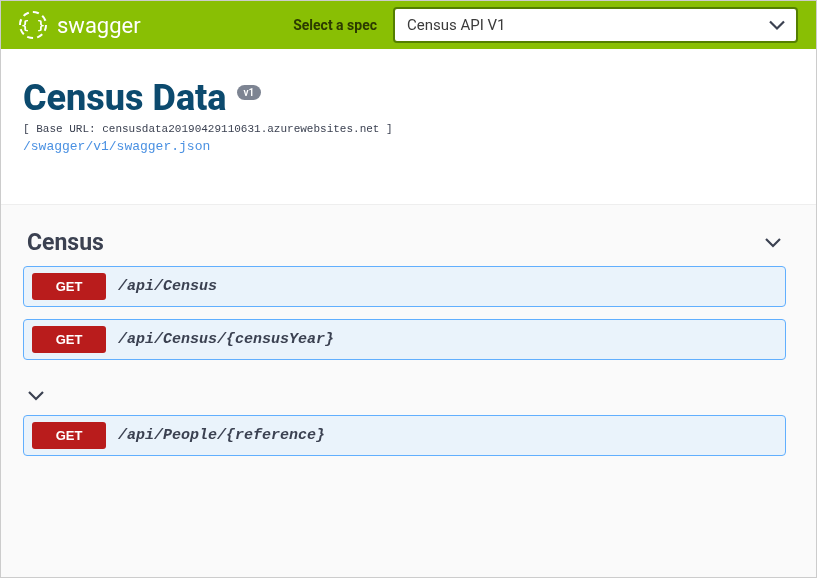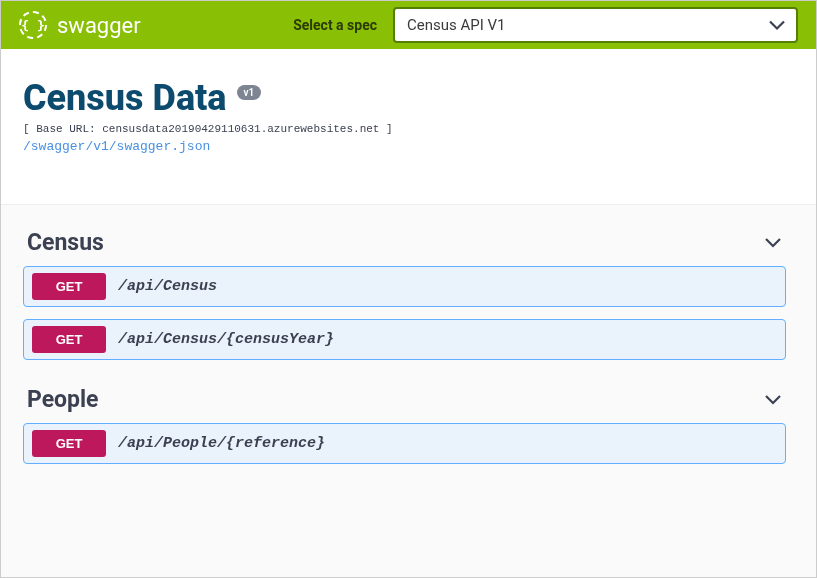--- a/index.html
+++ b/index.html
@@ -129,21 +129,21 @@
     border: 1px solid #61affe;
     background: #eaf3fb;
     border-radius: 4px;
     margin-bottom: 12px;
     display: flex;
     align-items: center;
     padding: 6px 8px;
     cursor: pointer;
   }
   .method {
-    background: #be185d;
+    background: #b91c1c;
     color: #fff;
     font-weight: 700;
     font-size: 13px;
     padding: 6px 0;
     width: 74px;
     text-align: center;
     border-radius: 3px;
     font-family: -apple-system, sans-serif;
   }
   .path {
@@ -197,21 +197,20 @@
   <div class="op-block">
     <div class="method">GET</div>
     <div class="path">/api/Census</div>
   </div>
   <div class="op-block">
     <div class="method">GET</div>
     <div class="path">/api/Census/{censusYear}</div>
   </div>
 
   <div class="tag-row">
-    <div class="tag-name">People</div>
     <span class="tag-chev">
       <svg class="chevron" viewBox="0 0 18 11">
           <path d="M2 2 L9 9 L16 2"></path>
         </svg>
     </span>
   </div>
   <div class="op-block">
     <div class="method">GET</div>
     <div class="path">/api/People/{reference}</div>
   </div>

